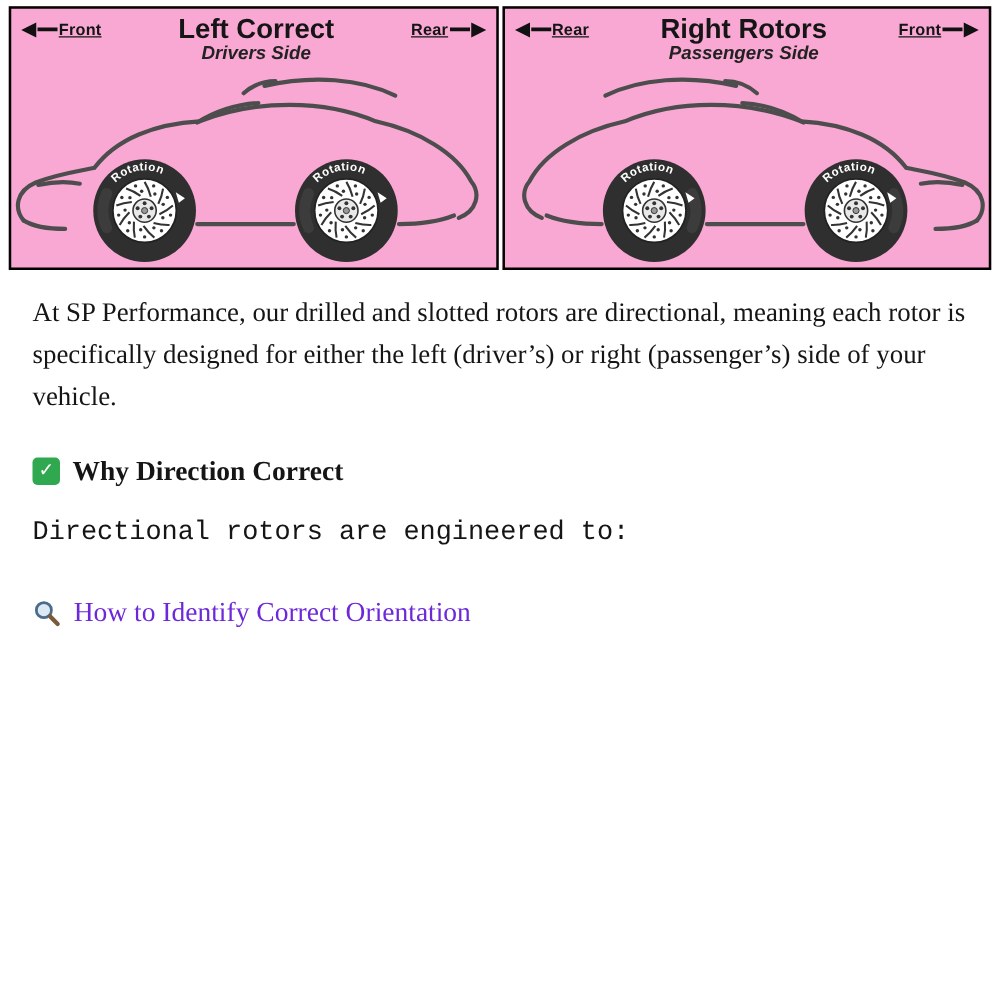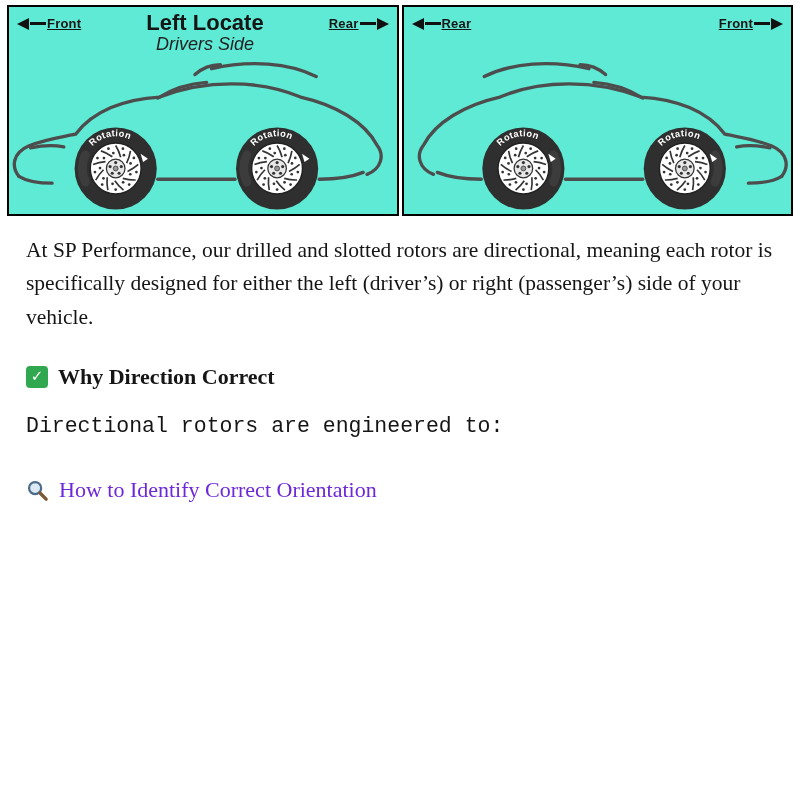--- a/index.html
+++ b/index.html
@@ -5,36 +5,36 @@
   * { margin:0; padding:0; box-sizing:border-box; }
   html,body { background:#fff; }
   body {
     width:800px; height:800px; overflow:hidden;
     font-family:"Liberation Serif", serif; color:#151515;
   }
 
   
   .diagram { display:flex; gap:3px; padding:5px 7px 0 7px; }
   .panel {
-    flex:1; border:2px solid #000; background:#5eead4;
+    flex:1; border:2px solid #000; background:#f9a8d4;
     height:211px; position:relative; overflow:hidden;
   }
   .panel-header {
     display:flex; justify-content:space-between; align-items:flex-start;
     padding:5px 8px 0 8px;
     font-family:"Liberation Sans", sans-serif;
   }
   .dir { display:flex; align-items:center; gap:1px; margin-top:4px; }
   .dir-text { font-weight:bold; font-size:13px; text-decoration:underline; letter-spacing:.2px; }
   .arrow-head-left { width:0; height:0; border-top:6px solid transparent; border-bottom:6px solid transparent; border-right:12px solid #111; }
   .arrow-head-right { width:0; height:0; border-top:6px solid transparent; border-bottom:6px solid transparent; border-left:12px solid #111; }
   .arrow-shaft { width:16px; height:3px; background:#111; }
   .panel-title-wrap { text-align:center; flex:1; }
   .panel-title { font-weight:bold; font-size:22px; line-height:1.02; }
-  .panel-subtitle { font-weight:normal; font-style:italic; font-size:18px; color:#222; }
+  .panel-subtitle { font-weight:bold; font-style:italic; font-size:15px; color:#222; }
   .car-wrap { position:absolute; left:2px; right:2px; bottom:-3px; }
   .car-wrap svg { display:block; width:100%; height:auto; }
 
   
   .article { padding:12px 26px 20px 26px; font-size:21.5px; line-height:1.55; }
   .intro { margin-top:6px; }
   .section-heading {
     display:flex; align-items:center; gap:10px;
     font-size:22px; font-weight:bold; margin:26px 0 16px 0;
   }
@@ -58,21 +58,21 @@
   <div class="diagram">
 
     <div class="panel">
       <div class="panel-header">
         <div class="dir">
           <span class="arrow-head-left"></span>
           <span class="arrow-shaft"></span>
           <span class="dir-text">Front</span>
         </div>
         <div class="panel-title-wrap">
-          <div class="panel-title">Left Locate</div>
+          <div class="panel-title">Left Correct</div>
           <div class="panel-subtitle">Drivers Side</div>
         </div>
         <div class="dir">
           <span class="dir-text">Rear</span>
           <span class="arrow-shaft"></span>
           <span class="arrow-head-right"></span>
         </div>
       </div>
       <div class="car-wrap" id="car-left">
           <svg viewBox="0 0 392 166" xmlns="http://www.w3.org/2000/svg">
@@ -169,20 +169,24 @@
           </svg>
         </div>
     </div>
 
     <div class="panel">
       <div class="panel-header">
         <div class="dir">
           <span class="arrow-head-left"></span>
           <span class="arrow-shaft"></span>
           <span class="dir-text">Rear</span>
+        </div>
+        <div class="panel-title-wrap">
+          <div class="panel-title">Right Rotors</div>
+          <div class="panel-subtitle">Passengers Side</div>
         </div>
         <div class="dir">
           <span class="dir-text">Front</span>
           <span class="arrow-shaft"></span>
           <span class="arrow-head-right"></span>
         </div>
       </div>
       <div class="car-wrap" id="car-right">
           <svg viewBox="0 0 392 166" xmlns="http://www.w3.org/2000/svg">
             <g transform="translate(392,0) scale(-1,1)">

